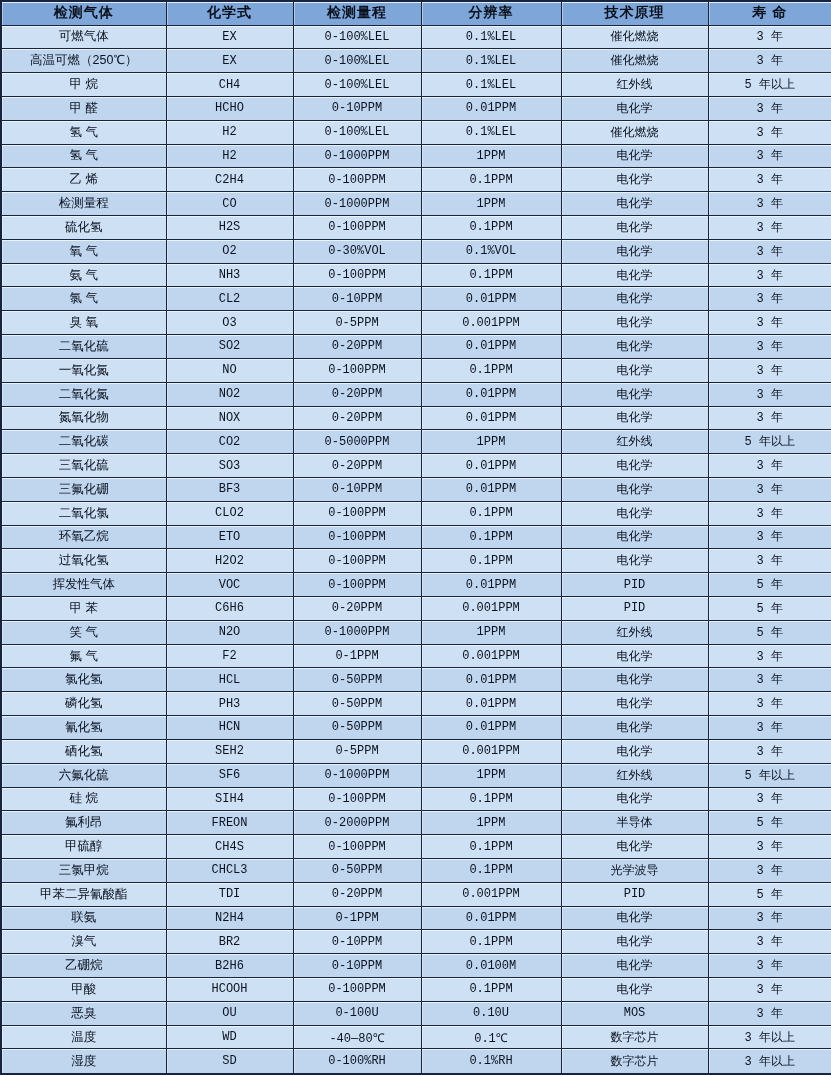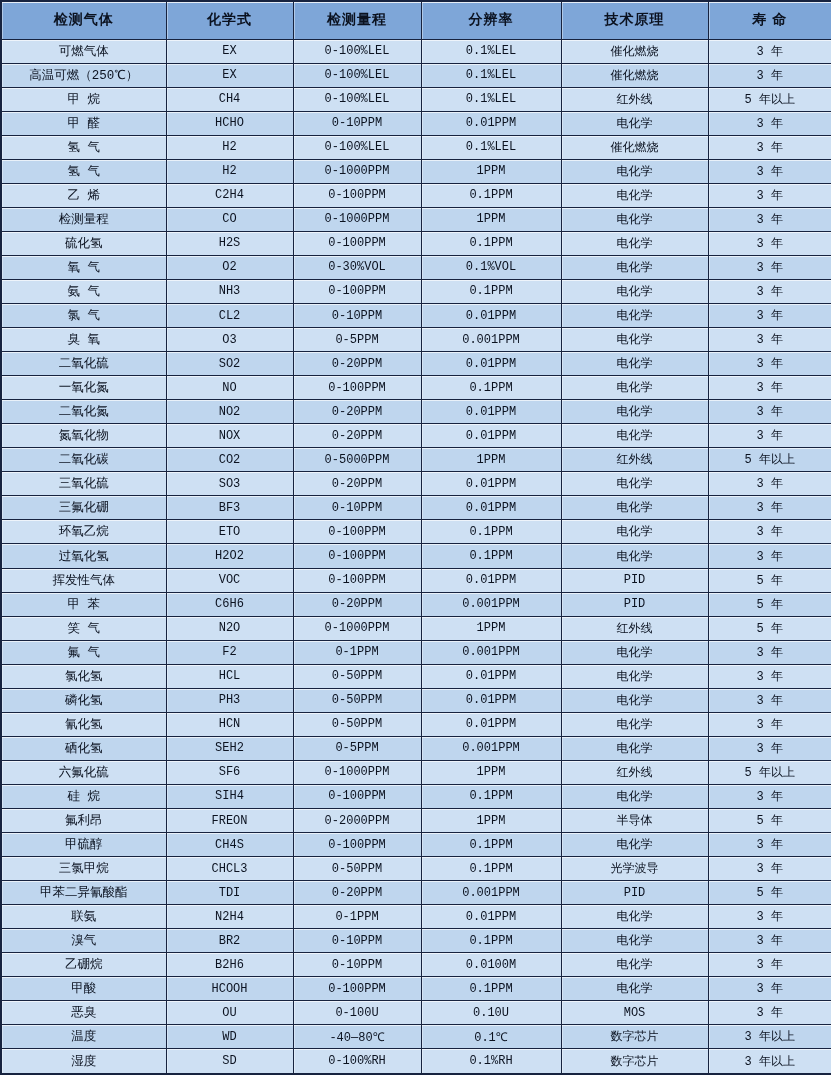--- a/index.html
+++ b/index.html
@@ -22,36 +22,36 @@
     text-align: center;
     vertical-align: middle;
     padding: 0 2px;
     overflow: hidden;
     white-space: nowrap;
     color: #0b1220;
     
     box-shadow: inset 0 1px 0 rgba(255,255,255,0.65), inset 1px 0 0 rgba(255,255,255,0.35);
   }
   thead tr {
-    height: 38px;
+    height: 24px;
   }
   thead th {
     background: #7ea6d8;
     font-family: "Liberation Sans", sans-serif;
     font-weight: bold;
     font-size: 14px;
     letter-spacing: 1px;
     box-shadow: inset 0 1px 0 rgba(255,255,255,0.8), inset 1px 0 0 rgba(255,255,255,0.4);
   }
   tbody td {
     font-family: "Liberation Mono", "DejaVu Sans Mono", monospace;
     font-size: 12px;
   }
   tbody td:first-child {
-    font-family: Liberation Mono, monospace;
+    font-family: Liberation Sans, sans-serif;
     font-size: 12.5px;
   }
   tbody tr:nth-child(odd)  td { background: #cee0f3; }
   tbody tr:nth-child(even) td { background: #bfd6ee; }
 </style>
 </head>
 <body>
 
 <table class="spec">
   <colgroup>
@@ -227,20 +227,28 @@
       </tr>
       <tr>
         <td>三氟化硼</td>
         <td>BF3</td>
         <td>0-10PPM</td>
         <td>0.01PPM</td>
         <td>电化学</td>
         <td>3 年</td>
       </tr>
       <tr>
+        <td>二氧化氯</td>
+        <td>CLO2</td>
+        <td>0-100PPM</td>
+        <td>0.1PPM</td>
+        <td>电化学</td>
+        <td>3 年</td>
+      </tr>
+      <tr>
         <td>环氧乙烷</td>
         <td>ETO</td>
         <td>0-100PPM</td>
         <td>0.1PPM</td>
         <td>电化学</td>
         <td>3 年</td>
       </tr>
       <tr>
         <td>过氧化氢</td>
         <td>H2O2</td>

